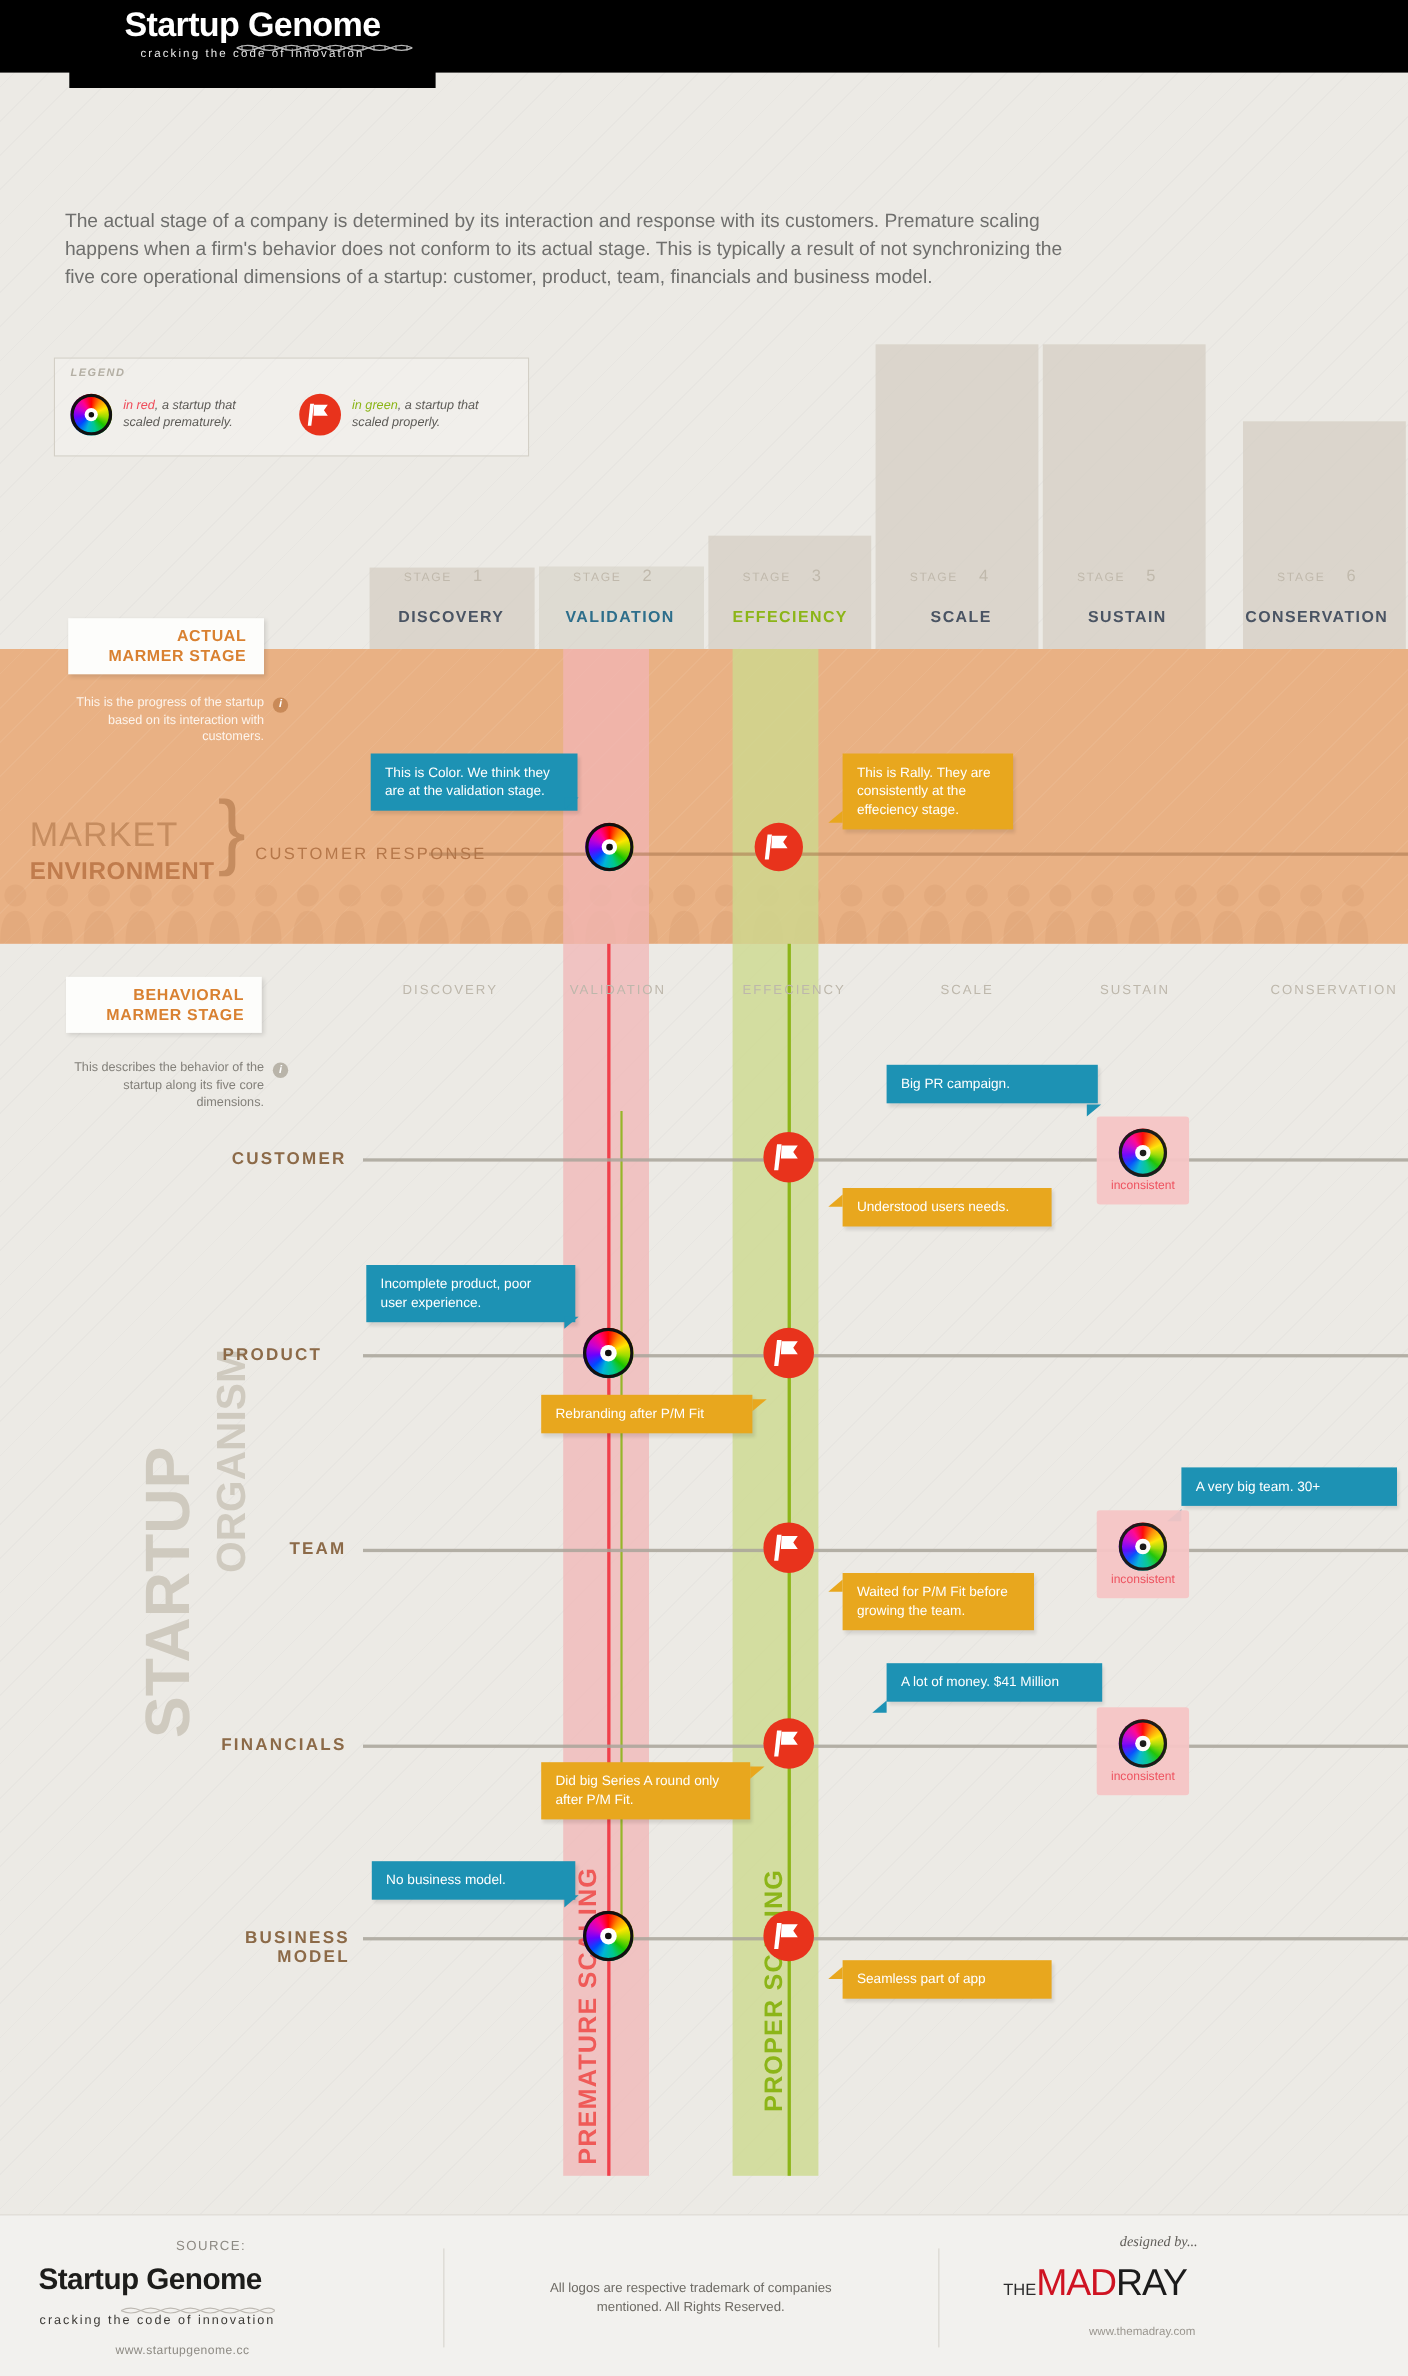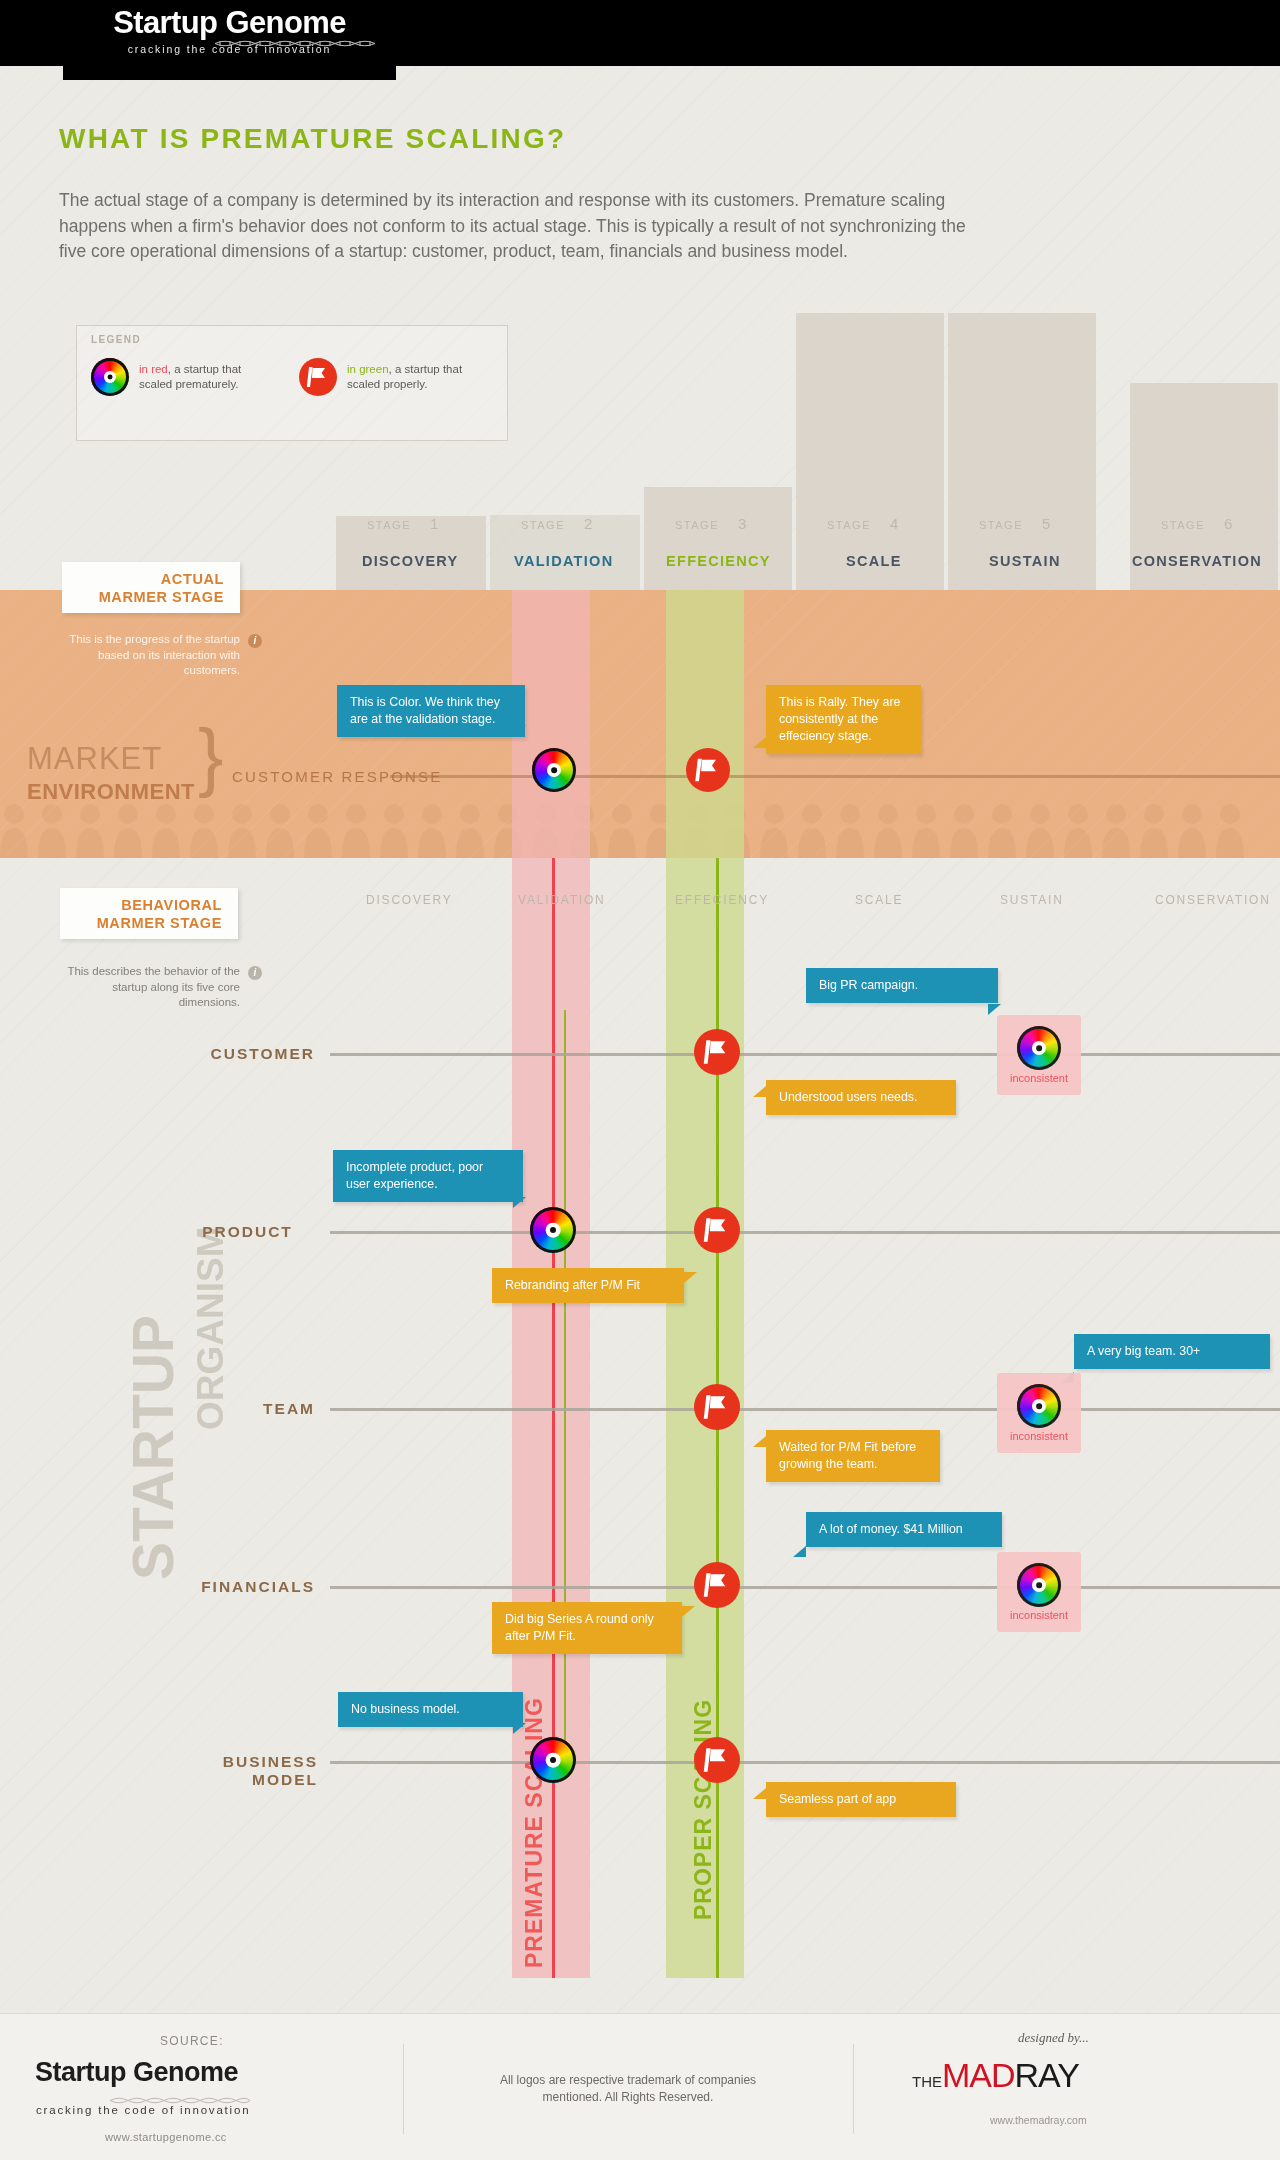--- a/index.html
+++ b/index.html
@@ -26,22 +26,22 @@
   .logo-sub { color:#e8e8e8; font-size:10.5px; letter-spacing:1.9px; margin-top:2px;
               font-family:"Liberation Sans", sans-serif;}
   .dna { position:absolute; left:152px; top:39px; width:160px; height:9px; opacity:.85;}
 
   .h1 { position:absolute; left:59px; top:123px; font-size:28px; font-weight:bold; color:#8cb518;
         letter-spacing:2.2px; font-family:"Liberation Sans", sans-serif; }
   .intro { position:absolute; left:59px; top:188px; width:920px; font-size:17.5px; line-height:25.5px;
            color:#6f6f6d; font-family:"Liberation Sans", sans-serif; }
 
   
-  .legend { position:absolute; left:76px; top:325px; width:432px; height:116px;
-            border:1px solid #d3cfc6; background:rgba(255,255,255,0.25); }
+  .legend { position:absolute; left:49px; top:325px; width:432px; height:90px;
+            border:1px solid #d3cfc6; background:rgba(255,255,255,0.25);font-style:italic; }
   .legend-title { position:absolute; left:14px; top:8px; font-size:10px; letter-spacing:1.4px;
                   color:#b4afa4; font-weight:bold; }
   .legend-item { position:absolute; display:flex; align-items:center; gap:10px; }
   .legend-item.a { left:14px; top:32px;align-items:center; }
   .legend-item.b { left:222px; top:32px; }
   .legend-text { font-size:11.5px; line-height:15px; color:#5d5b57; width:125px; }
   .t-red { color:#ef4b59; }
   .t-green { color:#8cb518; }
 
   
@@ -153,21 +153,20 @@
     <svg class="dna" viewBox="0 0 160 9" preserveAspectRatio="none">
       <g stroke="#d9d9d9" stroke-width="1.1" fill="none">
         <path d="M0 4.5 Q10 0 20 4.5 T40 4.5 T60 4.5 T80 4.5 T100 4.5 T120 4.5 T140 4.5 T160 4.5"></path>
         <path d="M0 4.5 Q10 9 20 4.5 T40 4.5 T60 4.5 T80 4.5 T100 4.5 T120 4.5 T140 4.5 T160 4.5"></path>
         <path d="M5 2.3 L5 6.7M15 2.3 L15 6.7M25 2.3 L25 6.7M35 2.3 L35 6.7M45 2.3 L45 6.7M55 2.3 L55 6.7M65 2.3 L65 6.7M75 2.3 L75 6.7M85 2.3 L85 6.7M95 2.3 L95 6.7M105 2.3 L105 6.7M115 2.3 L115 6.7M125 2.3 L125 6.7M135 2.3 L135 6.7M145 2.3 L145 6.7M155 2.3 L155 6.7"></path>
       </g>
     </svg>
     <div class="logo-sub">cracking the code of innovation</div>
   </div>
 
-  <div class="h1">WHAT IS PREMATURE SCALING?</div>
   <div class="intro">The actual stage of a company is determined by its interaction and response with its customers. Premature scaling happens when a firm's behavior does not conform to its actual stage. This is typically a result of not synchronizing the five core operational dimensions of a startup: customer, product, team, financials and business model.</div>
 
   <div class="legend">
     <div class="legend-title">LEGEND</div>
 
     <div class="legend-item a">
       <div class="wheel" style="width:38px;height:38px;"></div>
       <div class="legend-text">
         <span class="t-red">in red</span><span>, a startup that</span><br>
         <span>scaled prematurely.</span>

